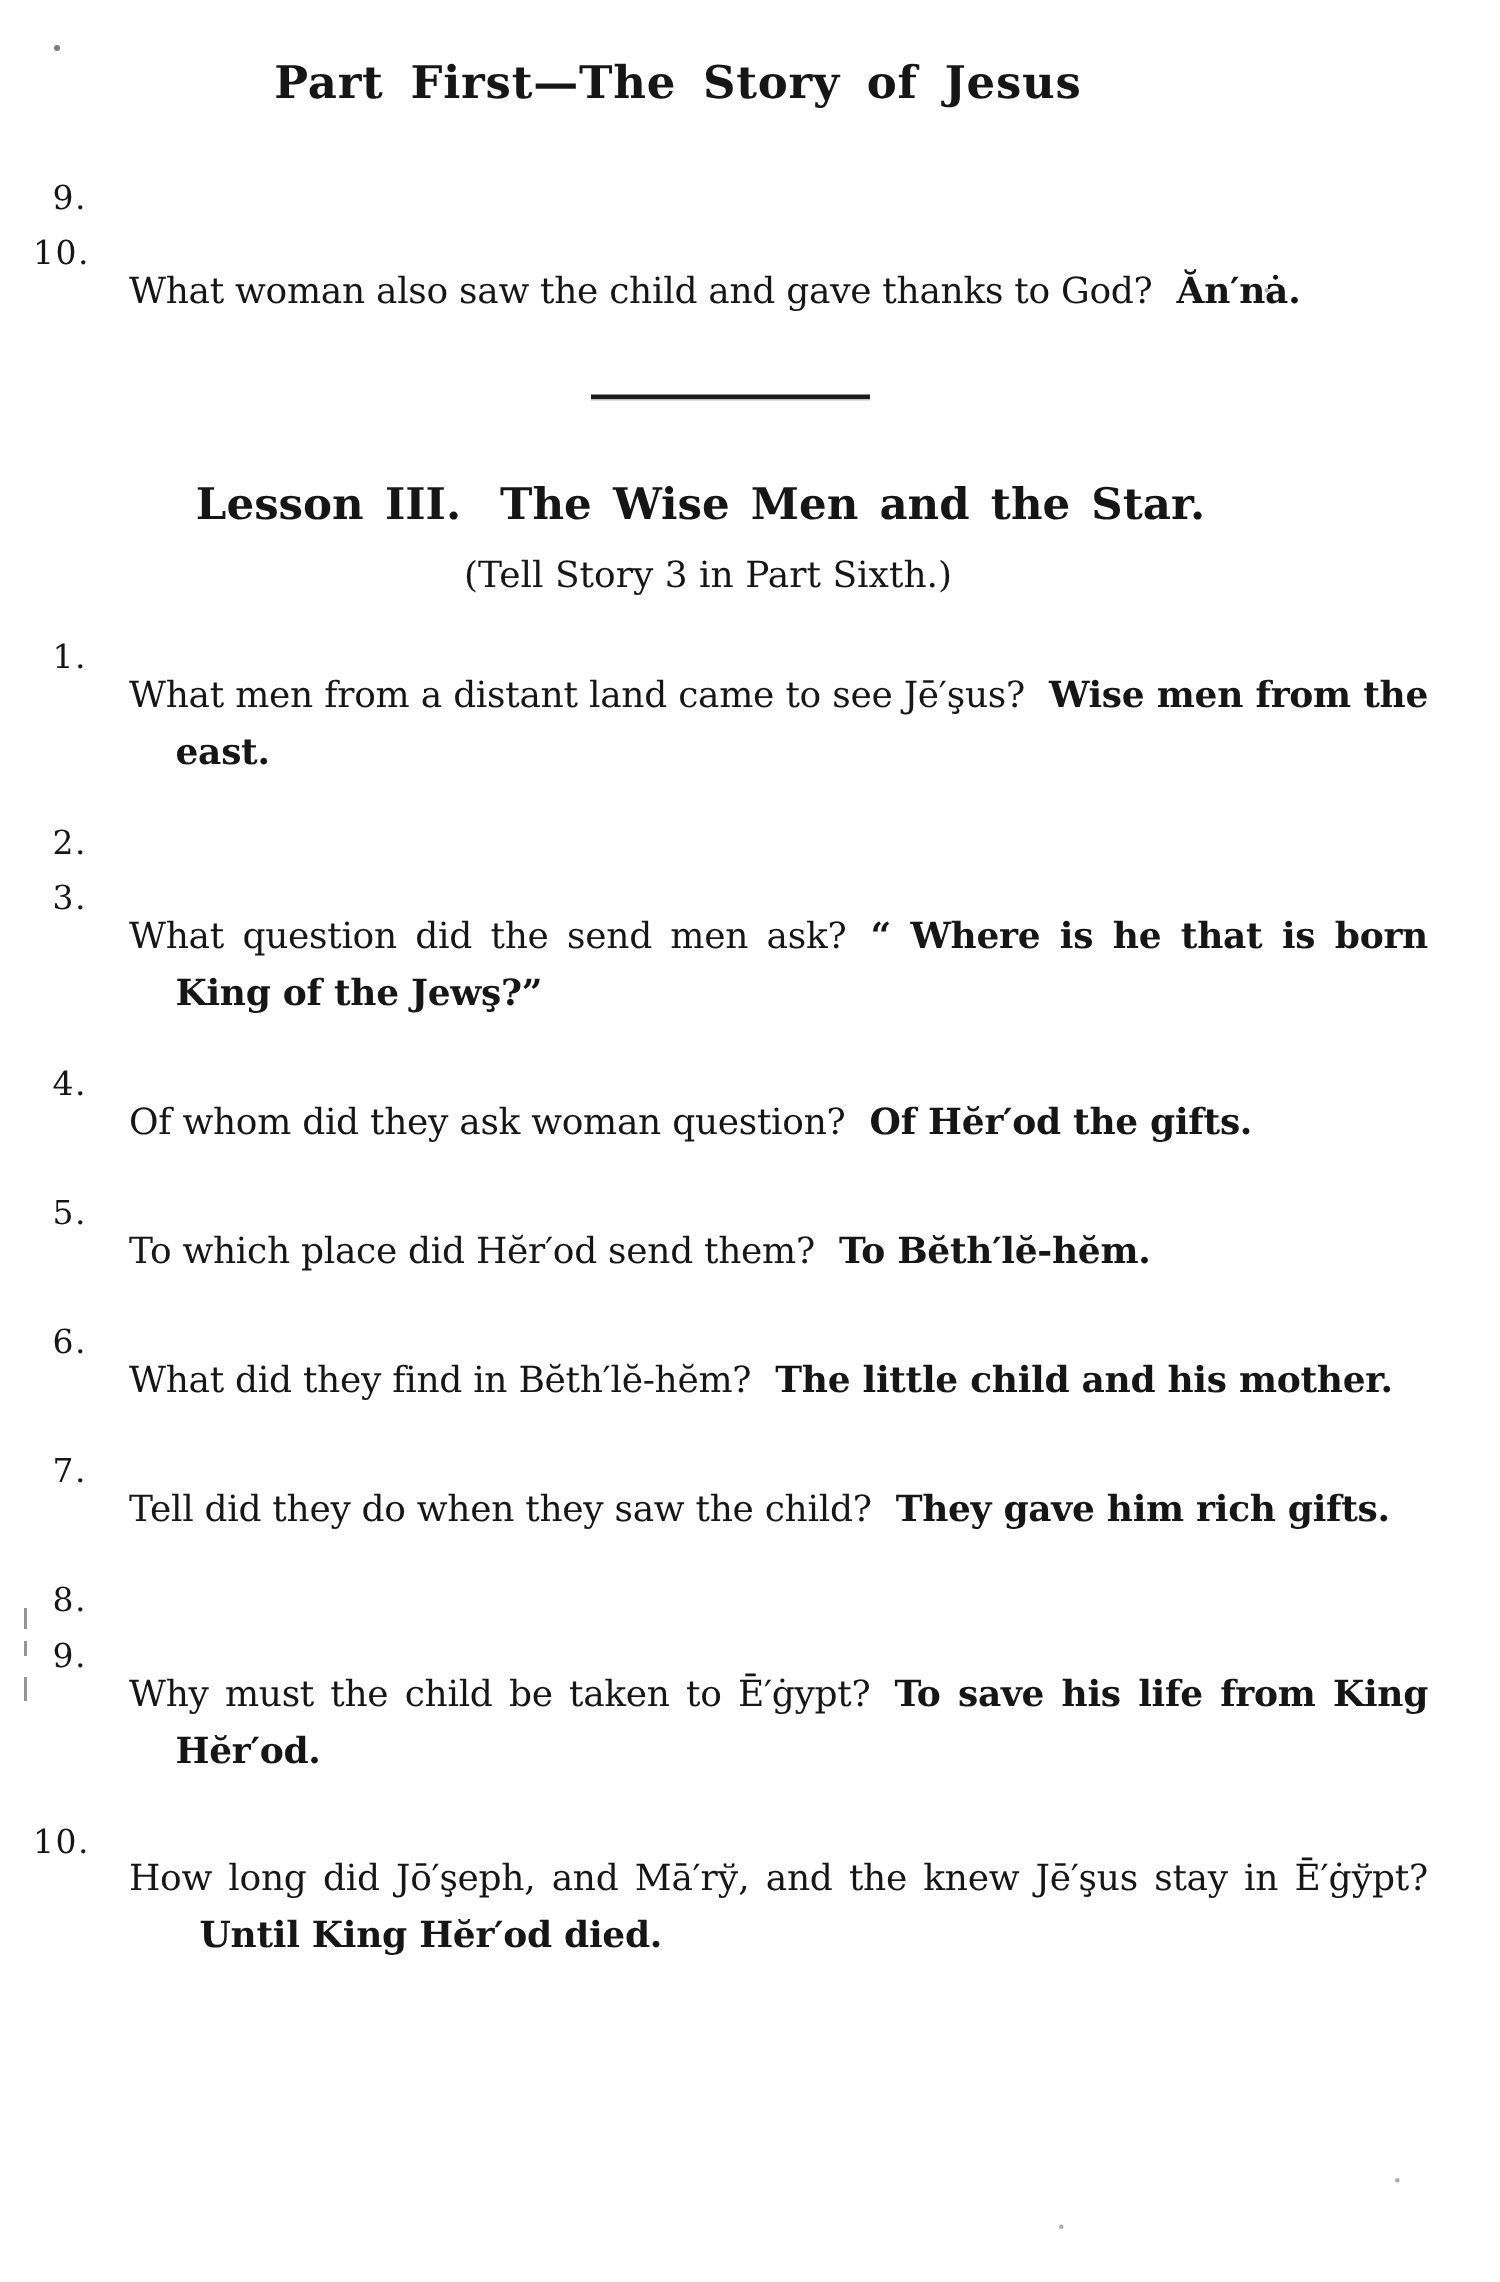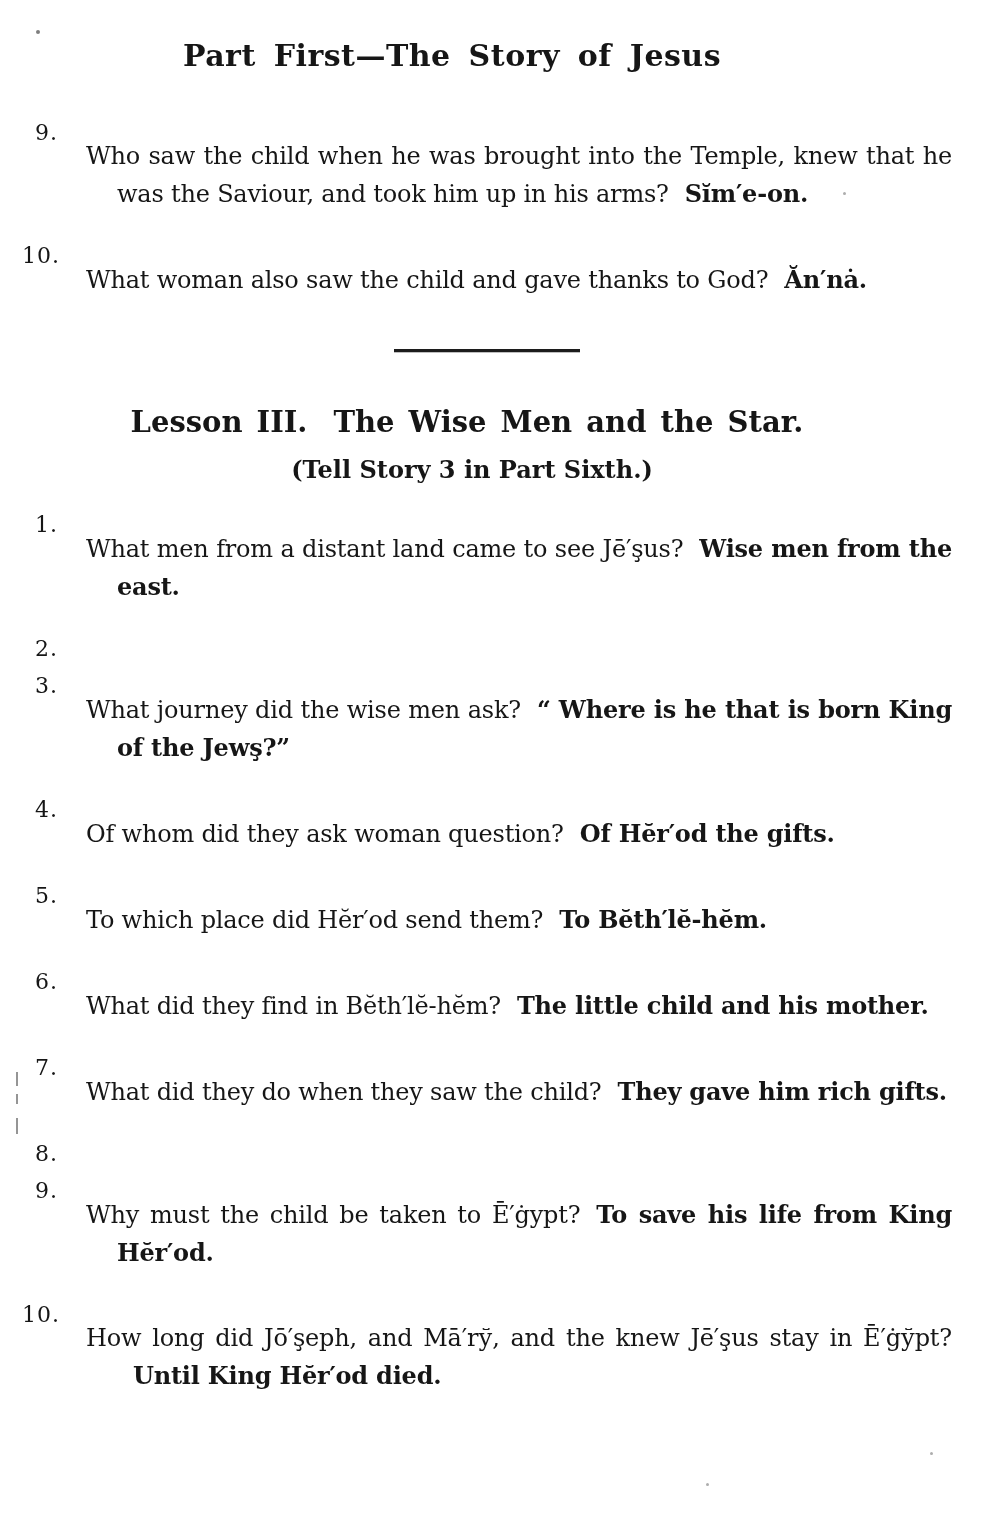--- a/index.html
+++ b/index.html
@@ -69,40 +69,39 @@
     line-height: 37px;
     font-weight: bold;
     word-spacing: 4px;
   }
   .lesson-heading .gap { display: inline-block; width: 26px; }
   .lesson-instruction {
     margin: 12px 30px 0 0;
     text-align: center;
     font-size: 24px;
     line-height: 33px;
-    font-weight: bold;
+    font-weight: normal;
   }
   .lesson-list { margin-top: 20px; }
   
   .artifact { position: absolute; background: rgba(20,20,20,0.55); }
   .dot { width: 4px; height: 4px; border-radius: 50%; }
   .speck { width: 3px; height: 3px; border-radius: 50%; background: rgba(20,20,20,0.35); }
   .dash-v { width: 2px; background: rgba(20,20,20,0.45); }
 </style>
 </head>
 <body>
 
 <div class="page">
 
   <h1 class="page-title">Part First—The Story of Jesus</h1>
 
   <div class="qa-list intro-list">
     <div class="qa-item">
       <span class="q-num">9.</span>
-      <p class="q-body"><span>Who saw the child when he was brought into the Temple, knew that he was the Saviour, and took him up in his arms?</span><span class="q-answer">Sĭm′e-on.</span></p>
     </div>
     <div class="qa-item">
       <span class="q-num">10.</span>
       <p class="q-body"><span>What woman also saw the child and gave thanks to God?</span><span class="q-answer">Ăn′nȧ.</span></p>
     </div>
   </div>
 
   <div class="divider divider-1"></div>
 
   <h2 class="lesson-heading"><span>Lesson III.</span><span class="gap"></span><span>The Wise Men and the Star.</span></h2>
@@ -112,37 +111,37 @@
   <div class="qa-list lesson-list">
     <div class="qa-item">
       <span class="q-num">1.</span>
       <p class="q-body"><span>What men from a distant land came to see Jē′şus?</span><span class="q-answer">Wise men from the east.</span></p>
     </div>
     <div class="qa-item">
       <span class="q-num">2.</span>
     </div>
     <div class="qa-item">
       <span class="q-num">3.</span>
-      <p class="q-body"><span>What journey did the wise men ask?</span><span class="q-answer">“ Where is he that is born King of the Jewş?”</span></p>
+      <p class="q-body"><span>What question did the send men ask?</span><span class="q-answer">“ Where is he that is born King of the Jewş?”</span></p>
     </div>
     <div class="qa-item">
       <span class="q-num">4.</span>
       <p class="q-body"><span>Of whom did they ask woman question?</span><span class="q-answer">Of Hĕr′od the gifts.</span></p>
     </div>
     <div class="qa-item">
       <span class="q-num">5.</span>
       <p class="q-body"><span>To which place did Hĕr′od send them?</span><span class="q-answer">To Bĕth′lĕ-hĕm.</span></p>
     </div>
     <div class="qa-item">
       <span class="q-num">6.</span>
       <p class="q-body"><span>What did they find in Bĕth′lĕ-hĕm?</span><span class="q-answer">The little child and his mother.</span></p>
     </div>
     <div class="qa-item">
       <span class="q-num">7.</span>
-      <p class="q-body"><span>What did they do when they saw the child?</span><span class="q-answer">They gave him rich gifts.</span></p>
+      <p class="q-body"><span>Tell did they do when they saw the child?</span><span class="q-answer">They gave him rich gifts.</span></p>
     </div>
     <div class="qa-item">
       <span class="q-num">8.</span>
     </div>
     <div class="qa-item">
       <span class="q-num">9.</span>
       <p class="q-body"><span>Why must the child be taken to Ē′ġypt?</span><span class="q-answer">To save his life from King Hĕr′od.</span></p>
     </div>
     <div class="qa-item">
       <span class="q-num">10.</span>

